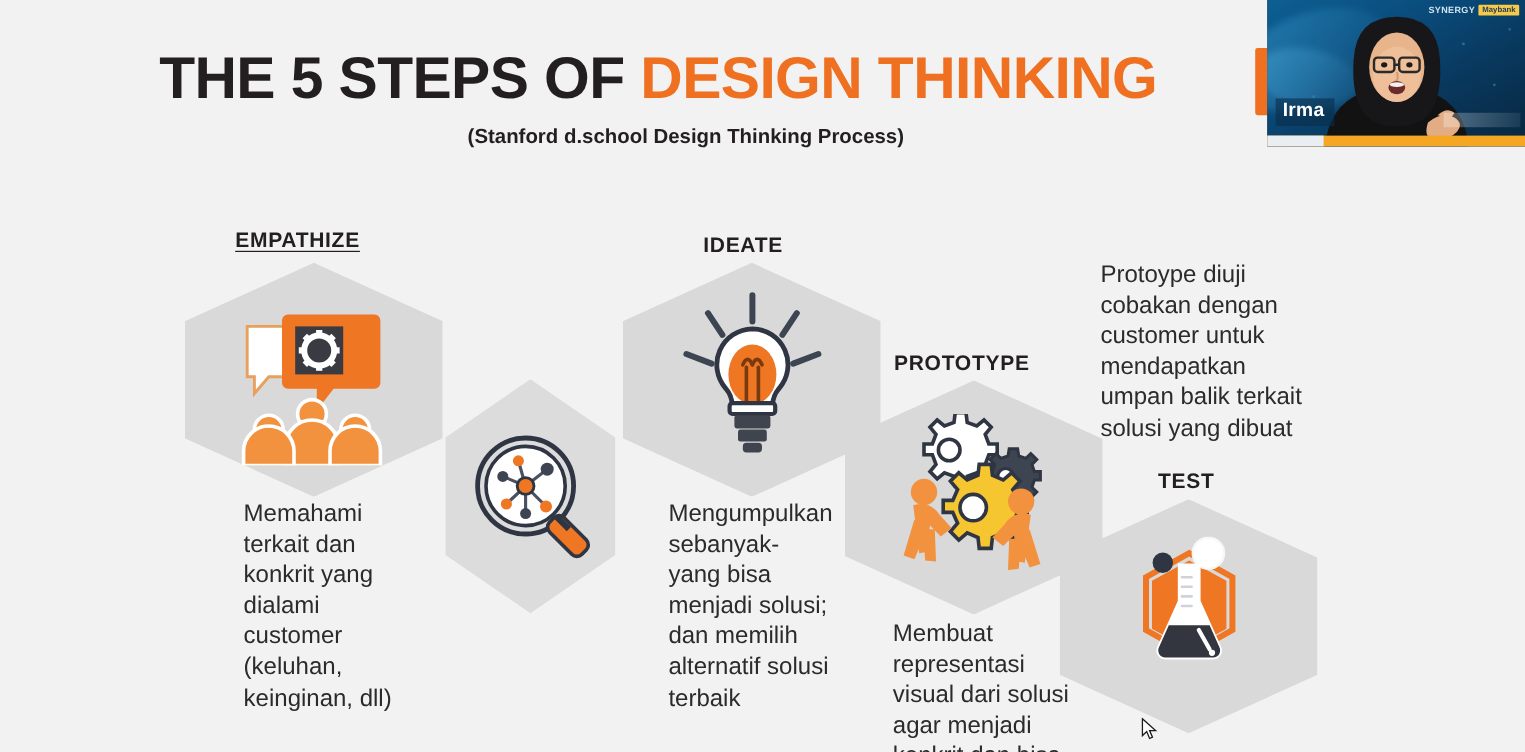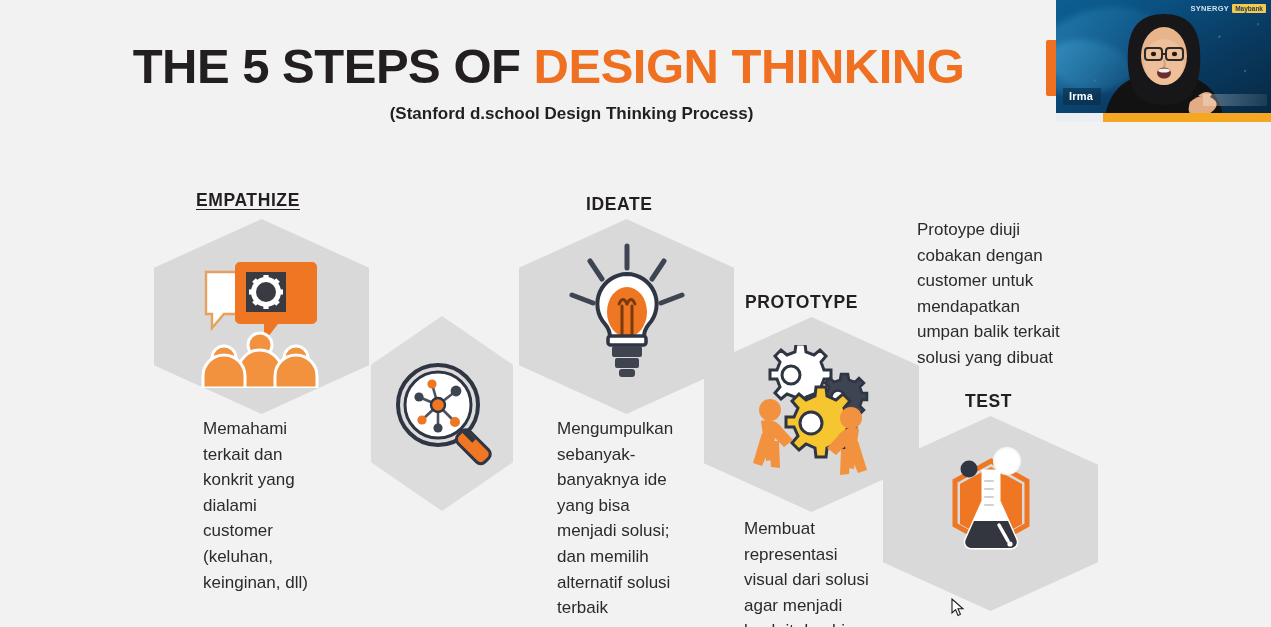--- a/index.html
+++ b/index.html
@@ -41,21 +41,21 @@
     position:absolute;
     font-size:17.5px;font-weight:bold;color:#231f20;
     letter-spacing:0.6px;
     font-family:"Liberation Sans", sans-serif;
     white-space:nowrap;
   }
 
   
   .desc{
     position:absolute;
-    font-size:17px;
+    font-size:20px;
     line-height:25.6px;
     color:#2b2b2b;
     font-family:"Liberation Sans", sans-serif;
   }
   .desc span{display:block;white-space:nowrap;}
 
   
   .pip{
     position:absolute;left:1056px;top:0;width:215px;height:122px;
     overflow:hidden;background:#404040;
@@ -78,21 +78,21 @@
     border-radius:50%;
     background:linear-gradient(120deg,rgba(90,195,240,.35),rgba(30,110,170,.02));
     filter:blur(3px);transform:rotate(12deg);}
   
   .pip-person{position:absolute;left:50%;top:10px;transform:translateX(-50%);}
   .pip-strip{position:absolute;left:0;right:0;bottom:0;height:9px;background:#f5a623;}
   .pip-strip-l{position:absolute;left:0;bottom:0;width:22%;height:9px;background:#e8eef2;}
   .pip-name{
     position:absolute;left:7px;bottom:17px;
     background:rgba(10,45,75,.62);
-    color:#ffffff;font-size:11px;font-weight:bold;
+    color:#ffffff;font-size:16px;font-weight:bold;
     padding:2px 8px 3px 6px;
     font-family:"Liberation Sans", sans-serif;
     letter-spacing:.2px;
   }
   .pip-logo-r{position:absolute;right:5px;top:4px;display:flex;align-items:center;gap:3px;}
   .pip-logo-txt{color:#cfe3ef;font-size:7.5px;font-weight:bold;letter-spacing:.3px;
     font-family:"Liberation Sans", sans-serif;}
   .pip-logo-badge{background:#f7c948;color:#1b3a5c;font-size:6.5px;font-weight:bold;
     padding:1px 3px;border-radius:1px;font-family:"Liberation Sans", sans-serif;}
   .pip-bar{position:absolute;right:4px;bottom:16px;width:64px;height:12px;
@@ -216,21 +216,20 @@
 
       <rect x="42" y="96" width="38" height="9" rx="2.5" fill="#ffffff" stroke="#2f3542" stroke-width="3.5"></rect>
       <rect x="46" y="106" width="30" height="11" rx="2" fill="#3f444f"></rect>
       <rect x="49" y="118" width="24" height="10" rx="2" fill="#3f444f"></rect>
       <rect x="53" y="129" width="16" height="8" rx="3" fill="#3f444f"></rect>
     </svg>
   </div>
   <div class="desc" style="left:557px;top:416px;">
     <span>Mengumpulkan</span>
     <span>sebanyak-</span>
-    <span>banyaknya ide</span>
     <span>yang bisa</span>
     <span>menjadi solusi;</span>
     <span>dan memilih</span>
     <span>alternatif solusi</span>
     <span>terbaik</span>
   </div>
 
   <div class="hex" style="left:704px;top:317px;width:215px;height:195px;"></div>
   <div class="step-label" style="left:745px;top:292px;">PROTOTYPE</div>
   <div class="hex-icon" style="left:745px;top:345px;width:130px;height:135px;">

